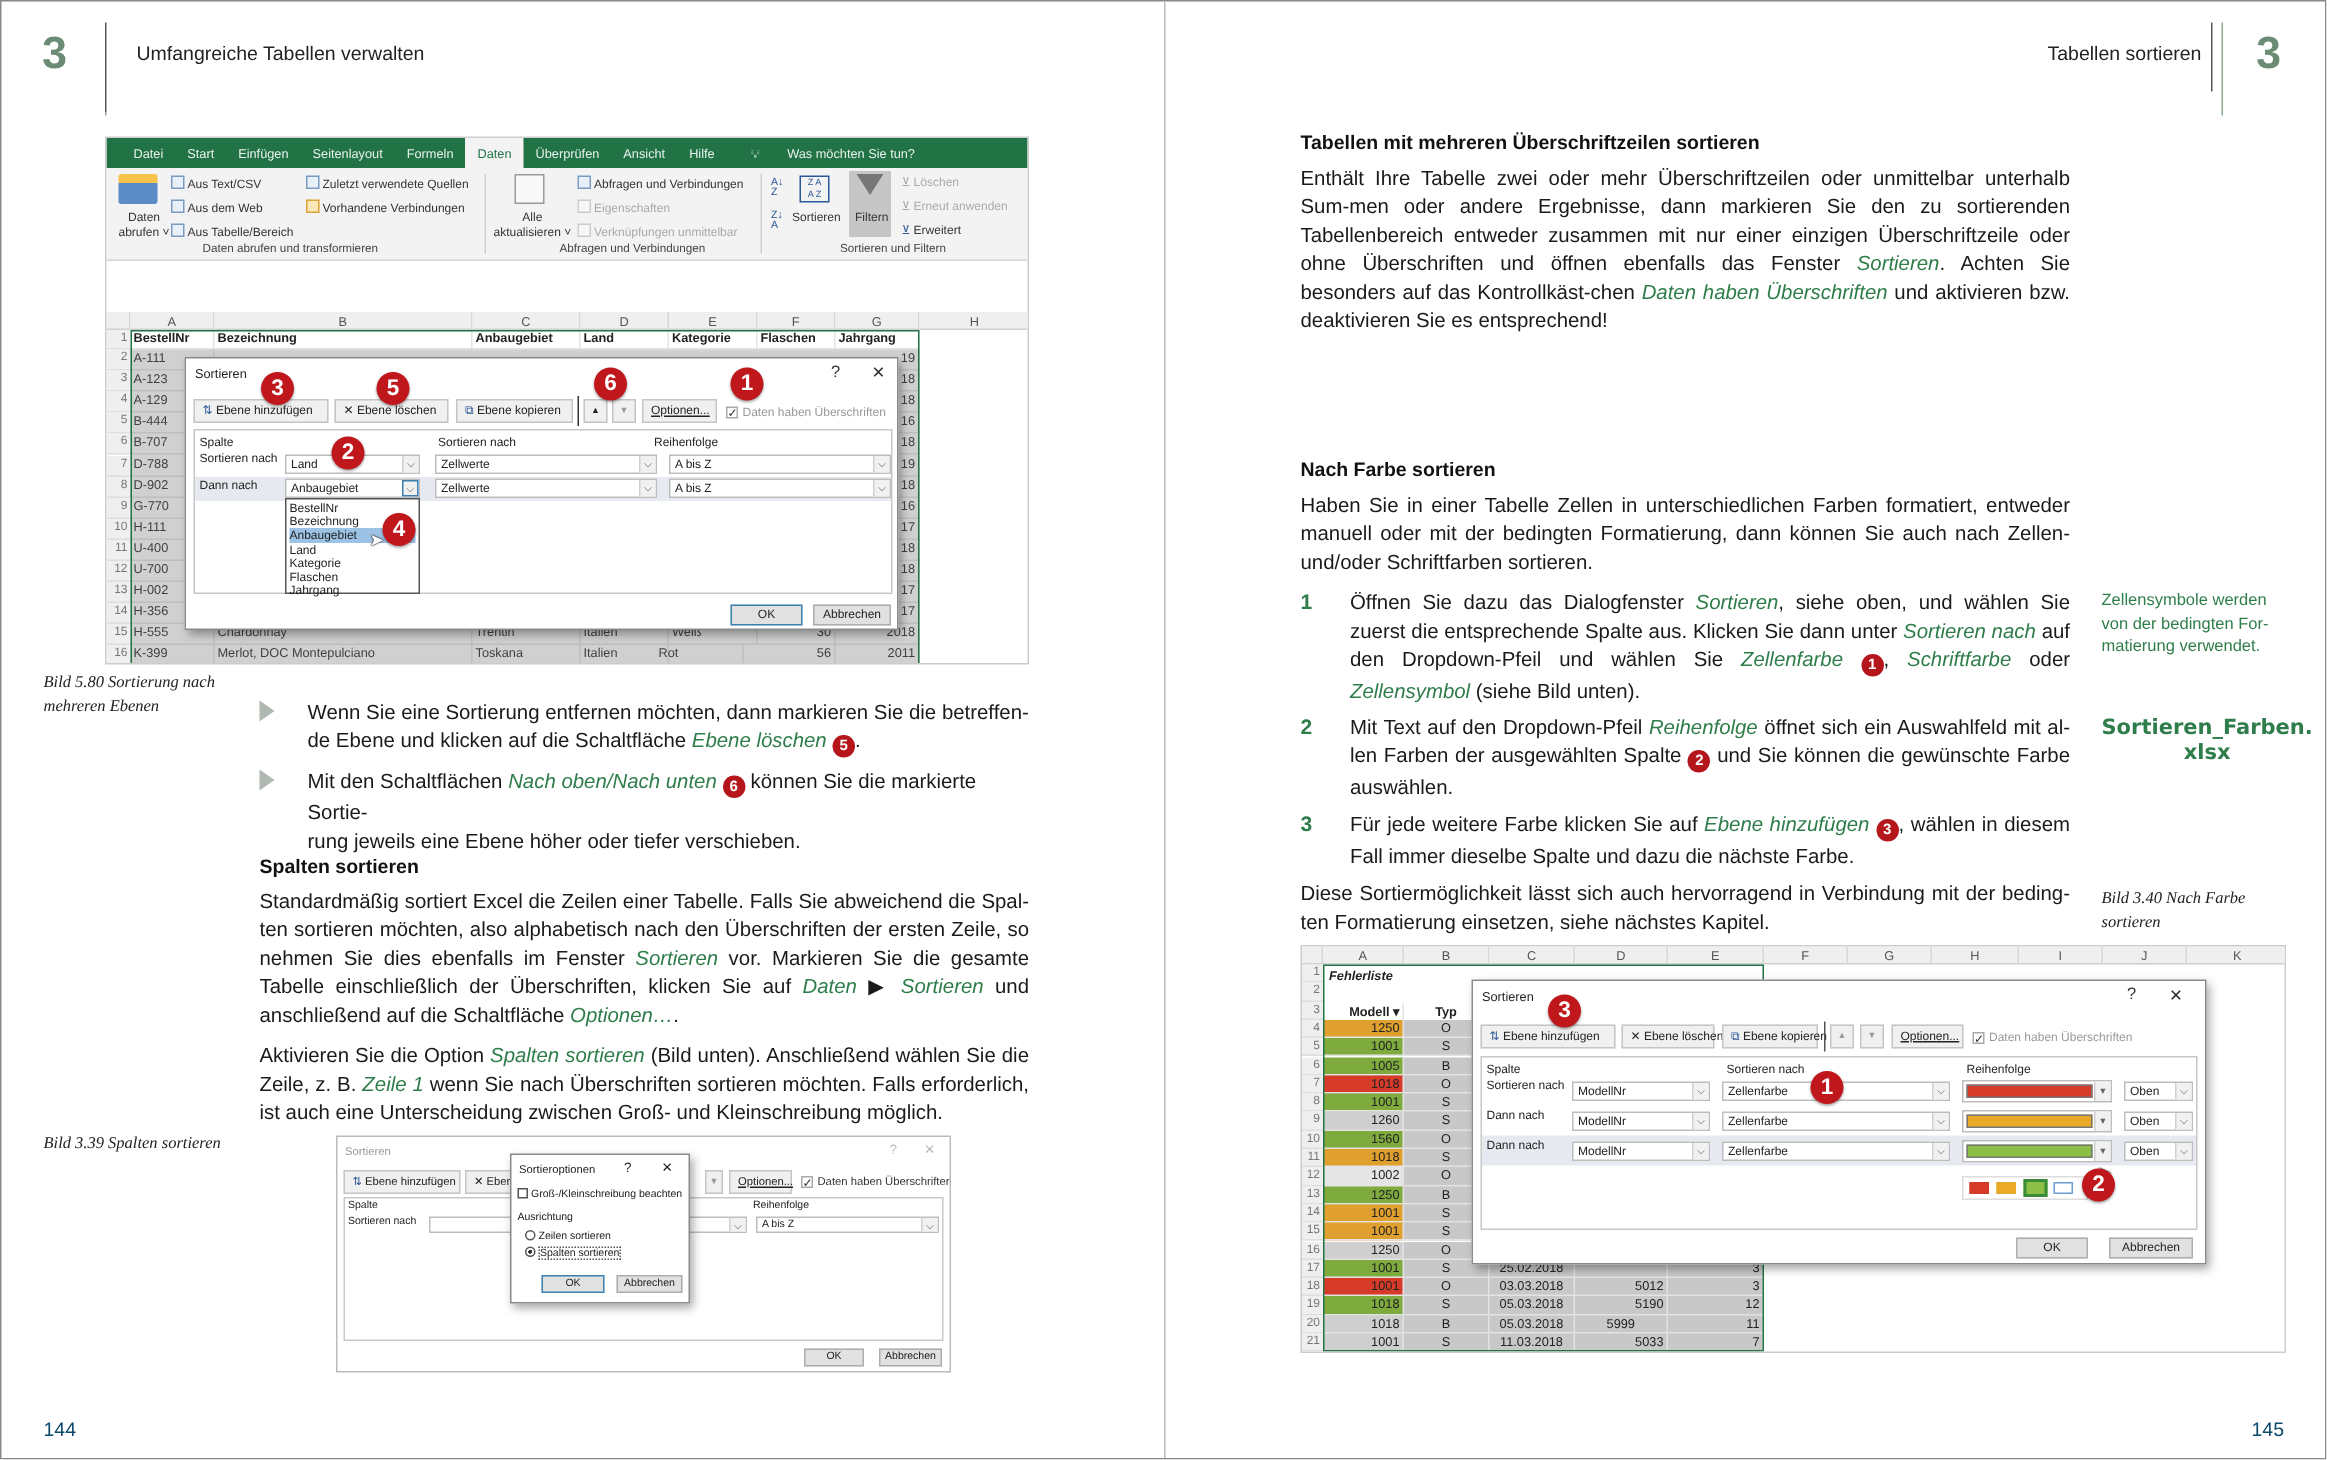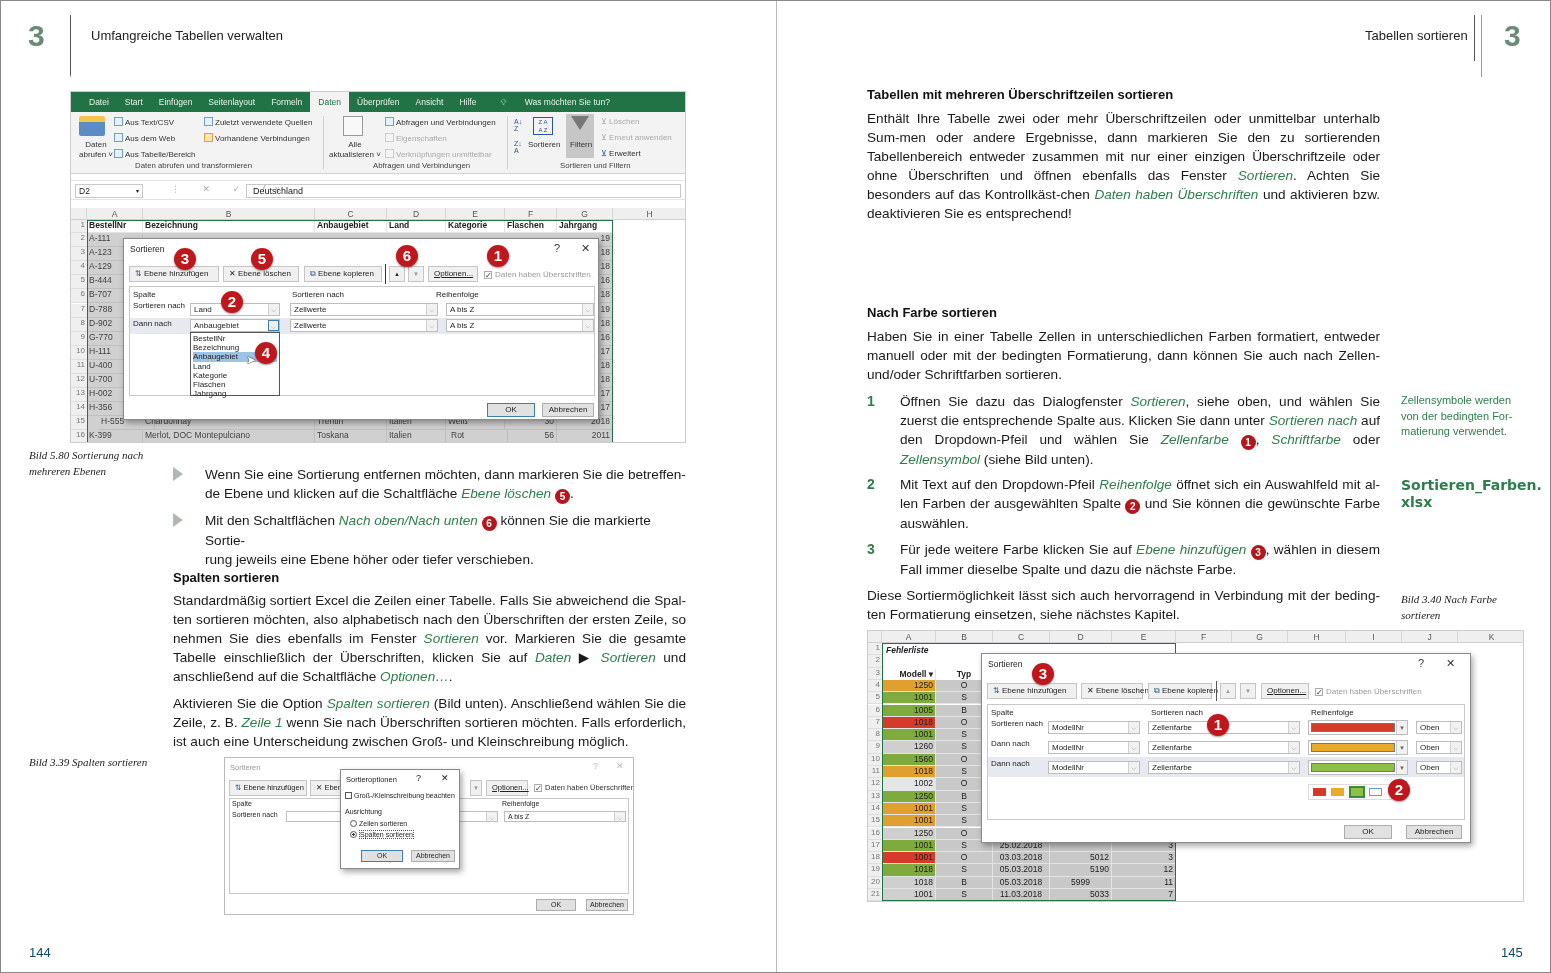--- a/index.html
+++ b/index.html
@@ -115,25 +115,20 @@
       <div class="rb" style="left:443px; top:28px; font-size:7px; line-height:7px; color:#2b5797;">Z↓<br>A</div>
       <div class="rb" style="left:462px; top:5px; width:20px; height:18px; border:1px solid #2b5797; font-size:6px; color:#2b5797; text-align:center; line-height:8px;">Z A<br>A Z</div>
       <div class="rb" style="left:457px; top:28px;">Sortieren</div>
       <div class="rb" style="left:495px; top:2px; width:28px; height:44px; background:#c6c6c6;"></div>
       <div class="rb" style="left:500px; top:4px; width:0; height:0; border-left:9px solid transparent; border-right:9px solid transparent; border-top:14px solid #777;"></div>
       <div class="rb" style="left:499px; top:28px;">Filtern</div>
       <div class="rb dim" style="left:530px; top:5px;"><span>⊻ </span><span>Löschen</span></div>
       <div class="rb dim" style="left:530px; top:21px;"><span>⊻ </span><span>Erneut anwenden</span></div>
       <div class="rb" style="left:530px; top:37px;"><span style="color:#2b5797;">⊻ </span><span>Erweitert</span></div>
       <div class="rgroup" style="left:489px;">Sortieren und Filtern</div>
-    </div>
-    <div class="fbar">
-      <div class="namebox"><span>D2</span><span style="position:absolute; right:3px; font-size:6px;">▾</span></div>
-      <div style="position:absolute; left:100px; top:3px; font-size:9px; color:#aaa; letter-spacing:10px;">⋮ ✕ ✓ <i>f</i>x</div>
-      <div class="fx">Deutschland</div>
     </div>
 
     <div class="grid" style="top:116px;">
       <div class="colhdr" style="left:0; width:16px;"></div>
       <div class="colhdr" style="left:16px; width:56px;">A</div>
       <div class="colhdr" style="left:72px; width:172px;">B</div>
       <div class="colhdr" style="left:244px; width:72px;">C</div>
       <div class="colhdr" style="left:316px; width:59px;">D</div>
       <div class="colhdr" style="left:375px; width:59px;">E</div>
       <div class="colhdr" style="left:434px; width:52px;">F</div>
@@ -183,33 +178,33 @@
             <div class="rowhdr" style="top: 166px; height: 14px;">12</div>
             <div class="cell" style="left: 16px; top: 166px; width: 56px; height: 14px;">U-700</div>
             <div class="cell" style="left: 486px; top: 166px; width: 56px; height: 14px; text-align: right;">18</div>
             <div class="rowhdr" style="top: 180.1px; height: 14px;">13</div>
             <div class="cell" style="left: 16px; top: 180.1px; width: 56px; height: 14px;">H-002</div>
             <div class="cell" style="left: 486px; top: 180.1px; width: 56px; height: 14px; text-align: right;">17</div>
             <div class="rowhdr" style="top: 194.2px; height: 14px;">14</div>
             <div class="cell" style="left: 16px; top: 194.2px; width: 56px; height: 14px;">H-356</div>
             <div class="cell" style="left: 486px; top: 194.2px; width: 56px; height: 14px; text-align: right;">17</div>
             <div class="rowhdr" style="top: 208.3px; height: 14px;">15</div>
-            <div class="cell" style="left: 28px; top: 208.3px; width: 56px; height: 14px;">H-555</div>
+            <div class="cell" style="left: 16px; top: 208.3px; width: 56px; height: 14px;">H-555</div>
             <div class="cell" style="left: 72px; top: 208.3px; width: 172px; height: 14px;">Chardonnay</div>
             <div class="cell" style="left: 244px; top: 208.3px; width: 72px; height: 14px;">Trentin</div>
             <div class="cell" style="left: 316px; top: 208.3px; width: 59px; height: 14px;">Italien</div>
             <div class="cell" style="left: 375px; top: 208.3px; width: 59px; height: 14px;">Weiß</div>
             <div class="cell" style="left: 434px; top: 208.3px; width: 52px; height: 14px; text-align: right;">30</div>
             <div class="cell" style="left: 486px; top: 208.3px; width: 56px; height: 14px; text-align: right;">2018</div>
             <div class="rowhdr" style="top: 222.4px; height: 14px;">16</div>
             <div class="cell" style="left: 16px; top: 222.4px; width: 56px; height: 14px;">K-399</div>
             <div class="cell" style="left: 72px; top: 222.4px; width: 172px; height: 14px;">Merlot, DOC Montepulciano</div>
             <div class="cell" style="left: 244px; top: 222.4px; width: 72px; height: 14px;">Toskana</div>
             <div class="cell" style="left: 316px; top: 222.4px; width: 59px; height: 14px;">Italien</div>
-            <div class="cell" style="left: 378px; top: 222.4px; width: 59px; height: 14px;">Rot</div>
+            <div class="cell" style="left: 366px; top: 222.4px; width: 59px; height: 14px;">Rot</div>
             <div class="cell" style="left: 434px; top: 222.4px; width: 52px; height: 14px; text-align: right;">56</div>
             <div class="cell" style="left: 486px; top: 222.4px; width: 56px; height: 14px; text-align: right;">2011</div>
           </div>
       <div class="dim-overlay" style="left:16px; top:25px; width:526px; height:211px;"></div>
       <div style="position:absolute; left:16px; top:12px; width:526px; height:224px; border:1.5px solid #217346;"></div>
     </div>
 
     <div class="dlg" style="left:52px; top:146px; width:476px; height:182px;">
       <div class="title">Sortieren</div>
       <div class="qx" style="left:430px;">?</div>
@@ -342,21 +337,21 @@
     <span class="n">2</span>
     <span>Mit Text auf den Dropdown-Pfeil </span><span class="green">Reihenfolge</span><span> öffnet sich ein Auswahlfeld mit al-len Farben der ausgewählten Spalte </span> <span class="badge">2</span><span> und Sie können die gewünschte Farbe auswählen.</span>
   </div>
   <div class="numlist para" style="left:123px; top:539px; width:480px;">
     <span class="n">3</span>
     <span>Für jede weitere Farbe klicken Sie auf </span><span class="green">Ebene hinzufügen</span> <span class="badge">3</span><span>, wählen in diesem Fall immer dieselbe Spalte und dazu die nächste Farbe.</span>
   </div>
   <div class="para" style="left:90px; top:585px; width:513px;">Diese Sortiermöglichkeit lässt sich auch hervorragend in Verbindung mit der beding-ten Formatierung einsetzen, siehe nächstes Kapitel.</div>
 
   <div class="side" style="left:624px; top:392px;"><span>Zellensymbole werden</span><br><span>von der bedingten For-</span><br><span>matierung verwendet.</span></div>
-  <div class="filename" style="left:624px; top:476px;"><span>Sortieren_Farben.</span><br><span>xlsx</span></div>
+  <div class="filename" style="left:624px; top:476px;text-align:center;"><span>Sortieren_Farben.</span><br><span>xlsx</span></div>
   <div class="caption" style="left:624px; top:590px;"><span>Bild 3.40 Nach Farbe</span><br><span>sortieren</span></div>
 
   <div class="xl" style="left:90px; top:629px; width:657px; height:272px;">
     <div id="grid2">
           <div class="colhdr" style="left: 0px; width: 14px; top: 0px;"></div>
           <div class="colhdr" style="left: 14px; top: 0px; width: 54px;">A</div>
           <div class="colhdr" style="left: 68px; top: 0px; width: 57px;">B</div>
           <div class="colhdr" style="left: 125px; top: 0px; width: 57px;">C</div>
           <div class="colhdr" style="left: 182px; top: 0px; width: 62px;">D</div>
           <div class="colhdr" style="left: 244px; top: 0px; width: 64px;">E</div>

